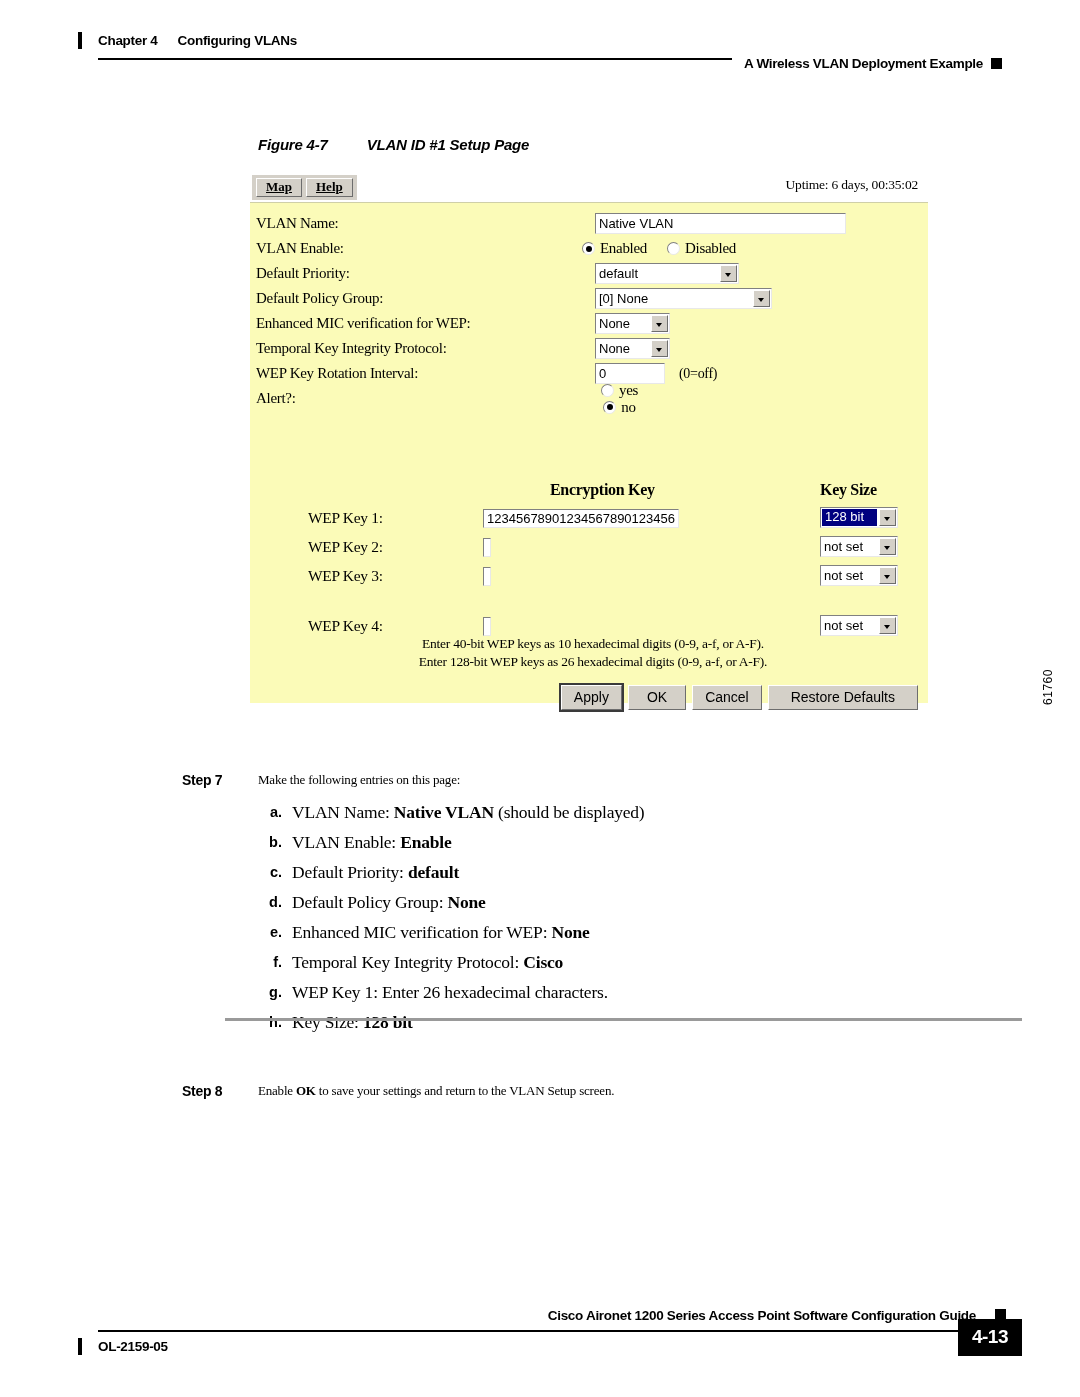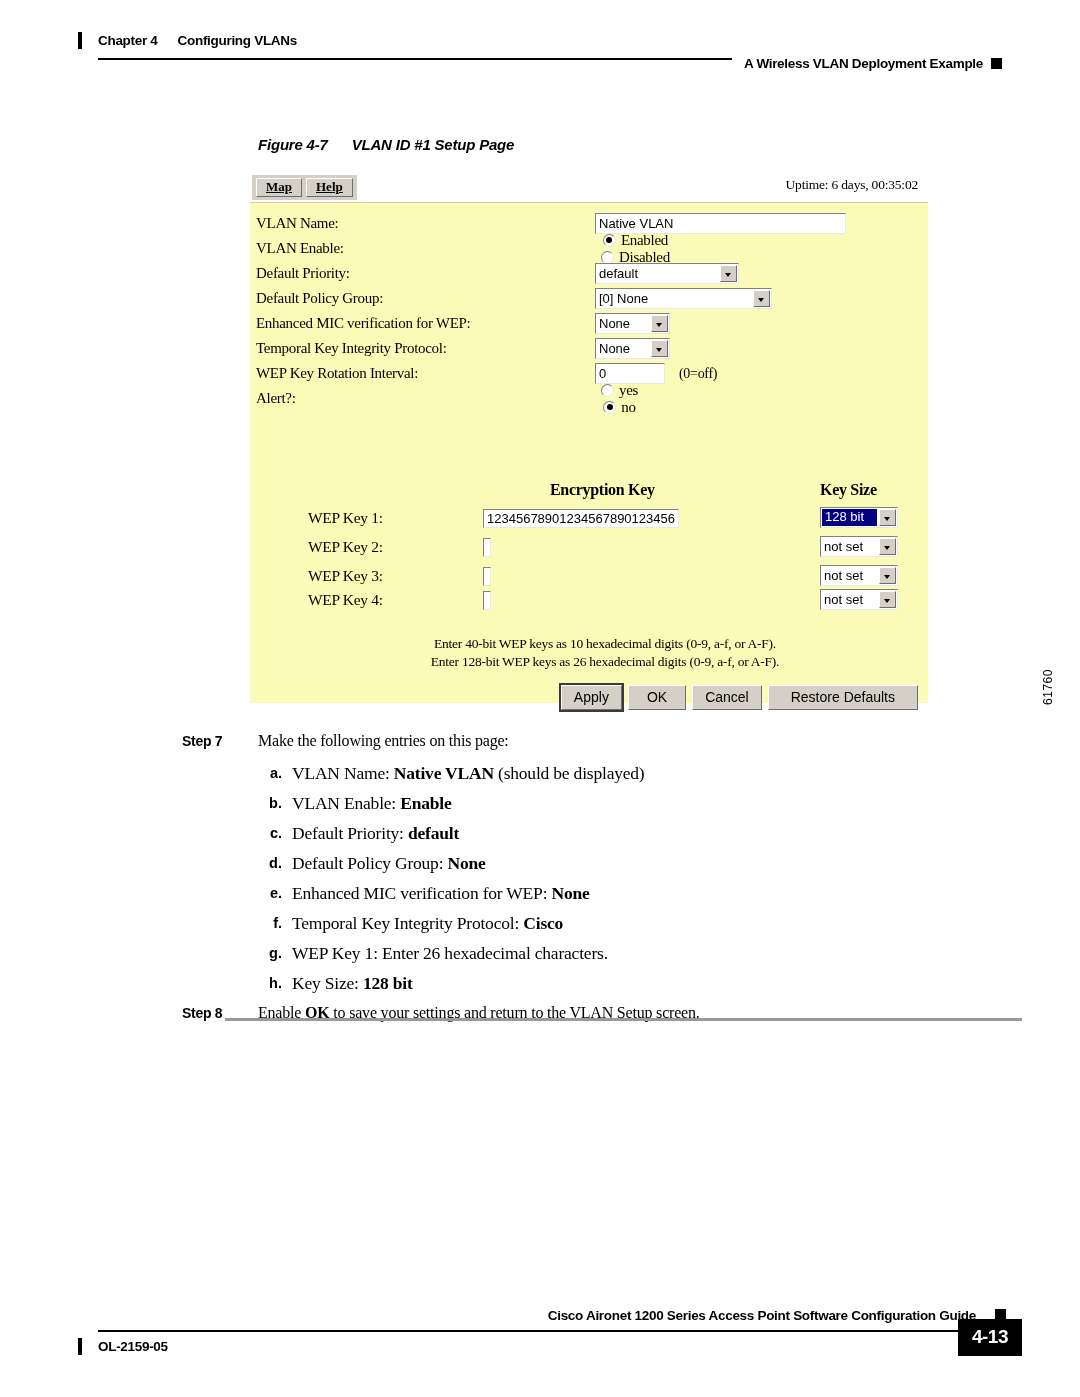--- a/index.html
+++ b/index.html
@@ -56,21 +56,21 @@
   }
 
   
   .fig-caption {
     position: absolute; left: 258px; top: 136px;
     font-family: "Liberation Sans", sans-serif;
     font-style: italic; font-weight: bold;
     font-size: 15px; letter-spacing: -0.2px;
     white-space: nowrap;
   }
-  .fig-caption .fc-num { margin-right: 24px; }
+  .fig-caption .fc-num { margin-right: 39px; }
 
   
   .figure {
     position: absolute;
     left: 250px; top: 172px;
     width: 794px; height: 530px;
     font-family: "Liberation Serif", "DejaVu Serif", serif;
   }
 
   
@@ -225,21 +225,21 @@
   }
   .wep-lbl {
     position: absolute; left: 58px;
     font-size: 15.5px; letter-spacing: -0.3px;
     white-space: nowrap;
   }
   .wep-input { position: absolute; left: 233px; }
   .wep-size  { position: absolute; left: 570px; }
 
   .notes {
-    position: absolute; left: 16px; width: 678px;
+    position: absolute; left: 4px; width: 678px;
     text-align: center;
     font-size: 13.5px; letter-spacing: -0.25px;
     line-height: 18px;
   }
 
   
   .btnbar {
     position: absolute; right: 10px;
     display: flex; align-items: center; gap: 6px; padding-left: 11px;
   }
@@ -283,23 +283,24 @@
   }
   .step-label {
     position: absolute; left: 0; top: 0;
     font-family: "Liberation Sans", sans-serif;
     font-weight: bold; font-size: 14px;
     letter-spacing: -0.3px;
     white-space: nowrap;
   }
   .step-text {
     margin-left: 76px;
-    font-size: 16px;
+    font-size: 13px;
     line-height: 30px;
     letter-spacing: -0.2px;
+    margin-top: 39px;
   }
   .sub {
     position: relative;
     margin-left: 76px;
     min-height: 30px;
   }
   .sub-marker {
     position: absolute; left: 0; top: 0;
     font-family: "Liberation Sans", sans-serif;
     font-weight: bold; font-size: 14.5px;
@@ -391,21 +392,21 @@
 
     <div class="row" style="top:8px;">
       <span class="lbl">VLAN Name:</span>
       <span class="ctl">
         <span class="winput" style="width:243px;">Native VLAN</span>
       </span>
     </div>
 
     <div class="row" style="top:33px;">
       <span class="lbl">VLAN Enable:</span>
-      <span class="ctl" style="left:351px;flex-direction:column;">
+      <span class="ctl" style="left:332px;">
         <span class="wradio">
           <span class="rdot on"></span>
           <span>Enabled</span>
         </span>
         <span class="wradio">
           <span class="rdot"></span>
           <span>Disabled</span>
         </span>
       </span>
     </div>
@@ -501,21 +502,21 @@
       <span class="wep-lbl">WEP Key 3:</span>
       <span class="wep-input"><span class="winput" style="width:232px;"></span></span>
       <span class="wep-size">
         <span class="wselect" style="width:76px;">
           <span class="sval">not set</span>
           <span class="sarrow"></span>
         </span>
       </span>
     </div>
 
-    <div class="wep-row" style="top:382px;">
+    <div class="wep-row" style="top:408px;">
       <span class="wep-lbl">WEP Key 4:</span>
       <span class="wep-input"><span class="winput" style="width:232px;"></span></span>
       <span class="wep-size">
         <span class="wselect" style="width:76px;">
           <span class="sval">not set</span>
           <span class="sarrow"></span>
         </span>
       </span>
     </div>
 

